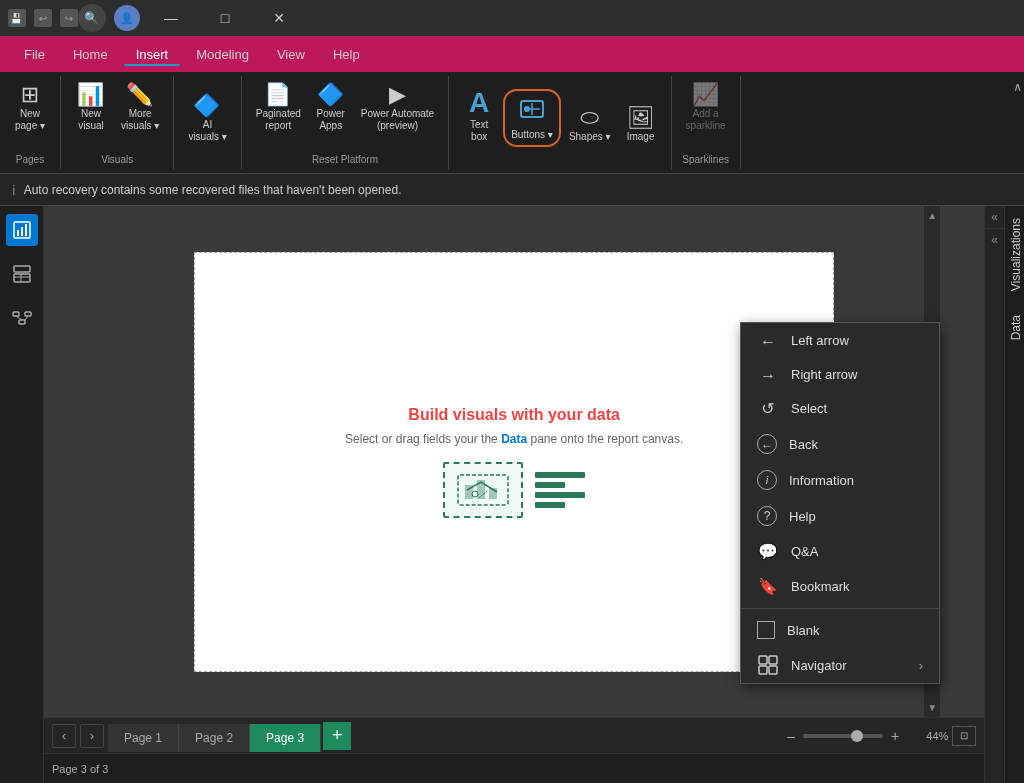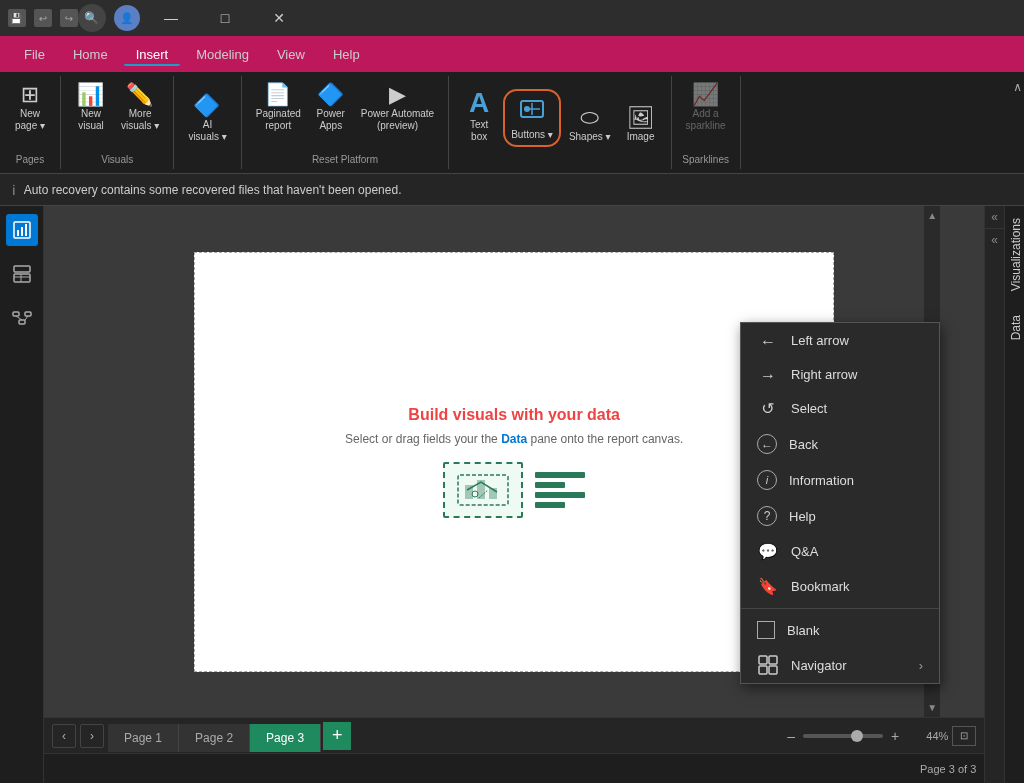--- a/index.html
+++ b/index.html
@@ -260,21 +260,20 @@
     
     .status-bar {
       background: #1e1e1e;
       height: 30px;
       display: flex;
       align-items: center;
       padding: 0 8px;
       gap: 8px;
       border-top: 1px solid #333;
       flex-shrink: 0;
-      justify-content: flex-end;
     }
     .status-text {
       font-size: 11px;
       color: #aaa;
     }
     
     .page-tabs-bar {
       background: #252525;
       height: 36px;
       display: flex;

